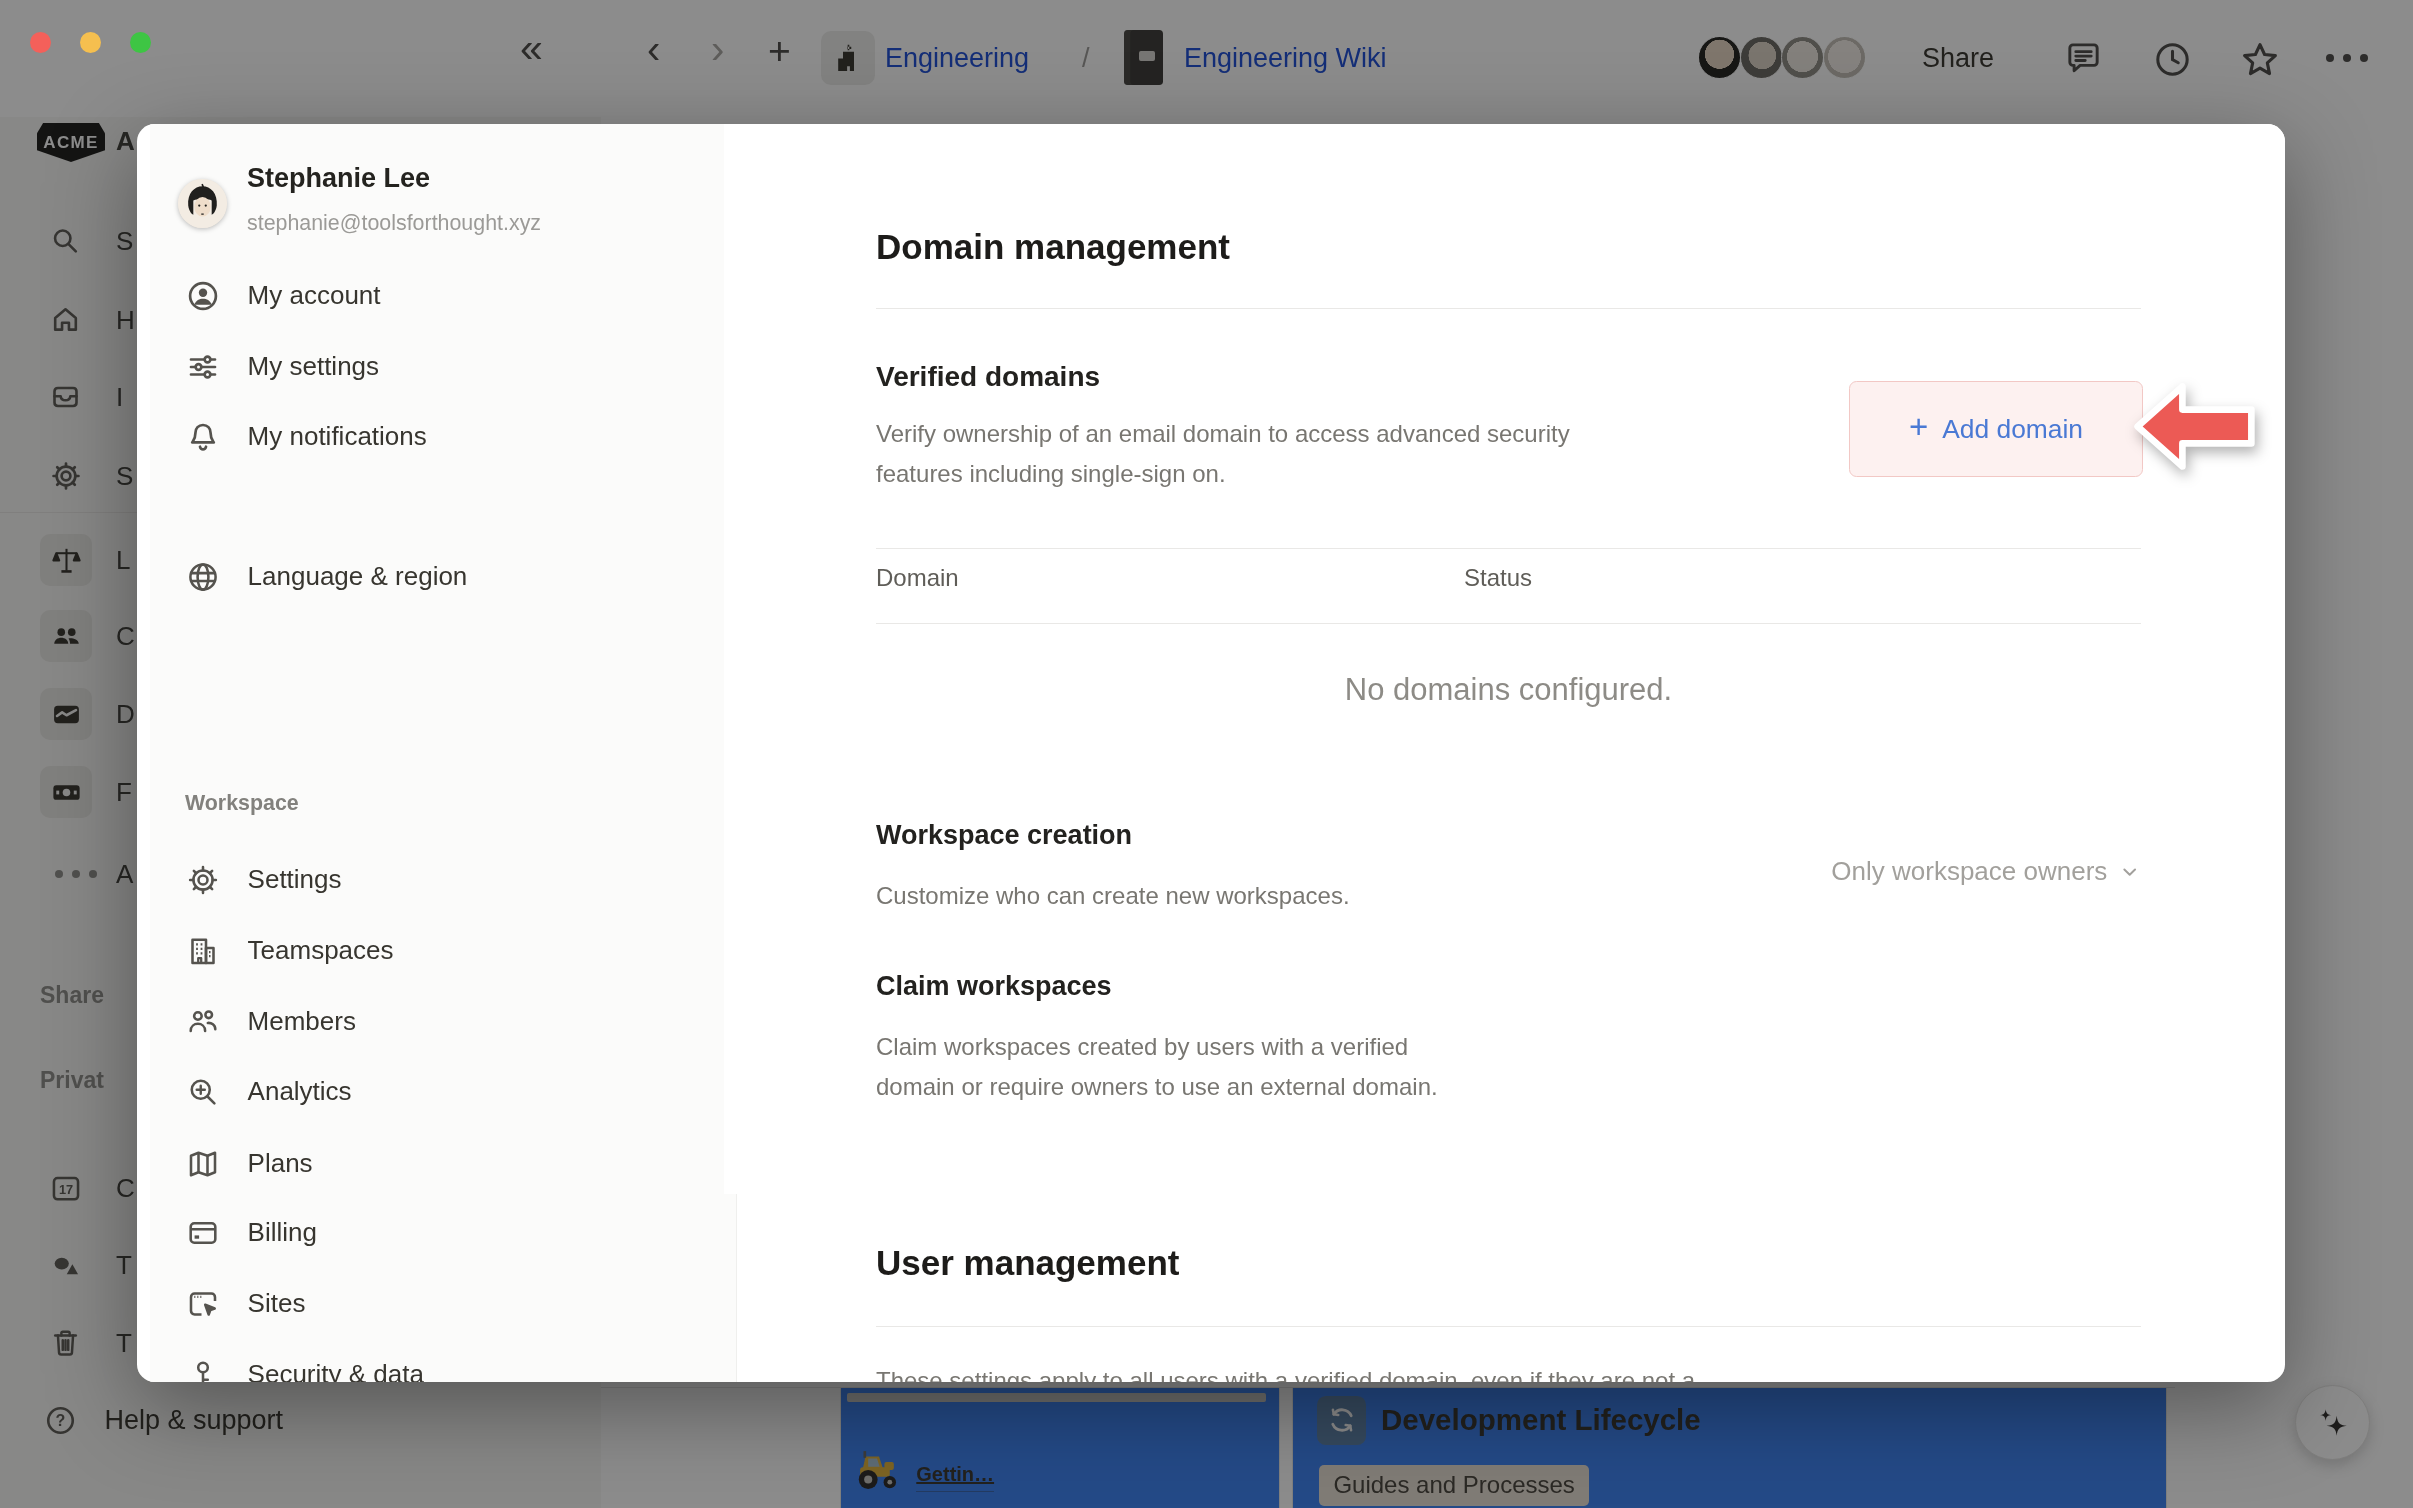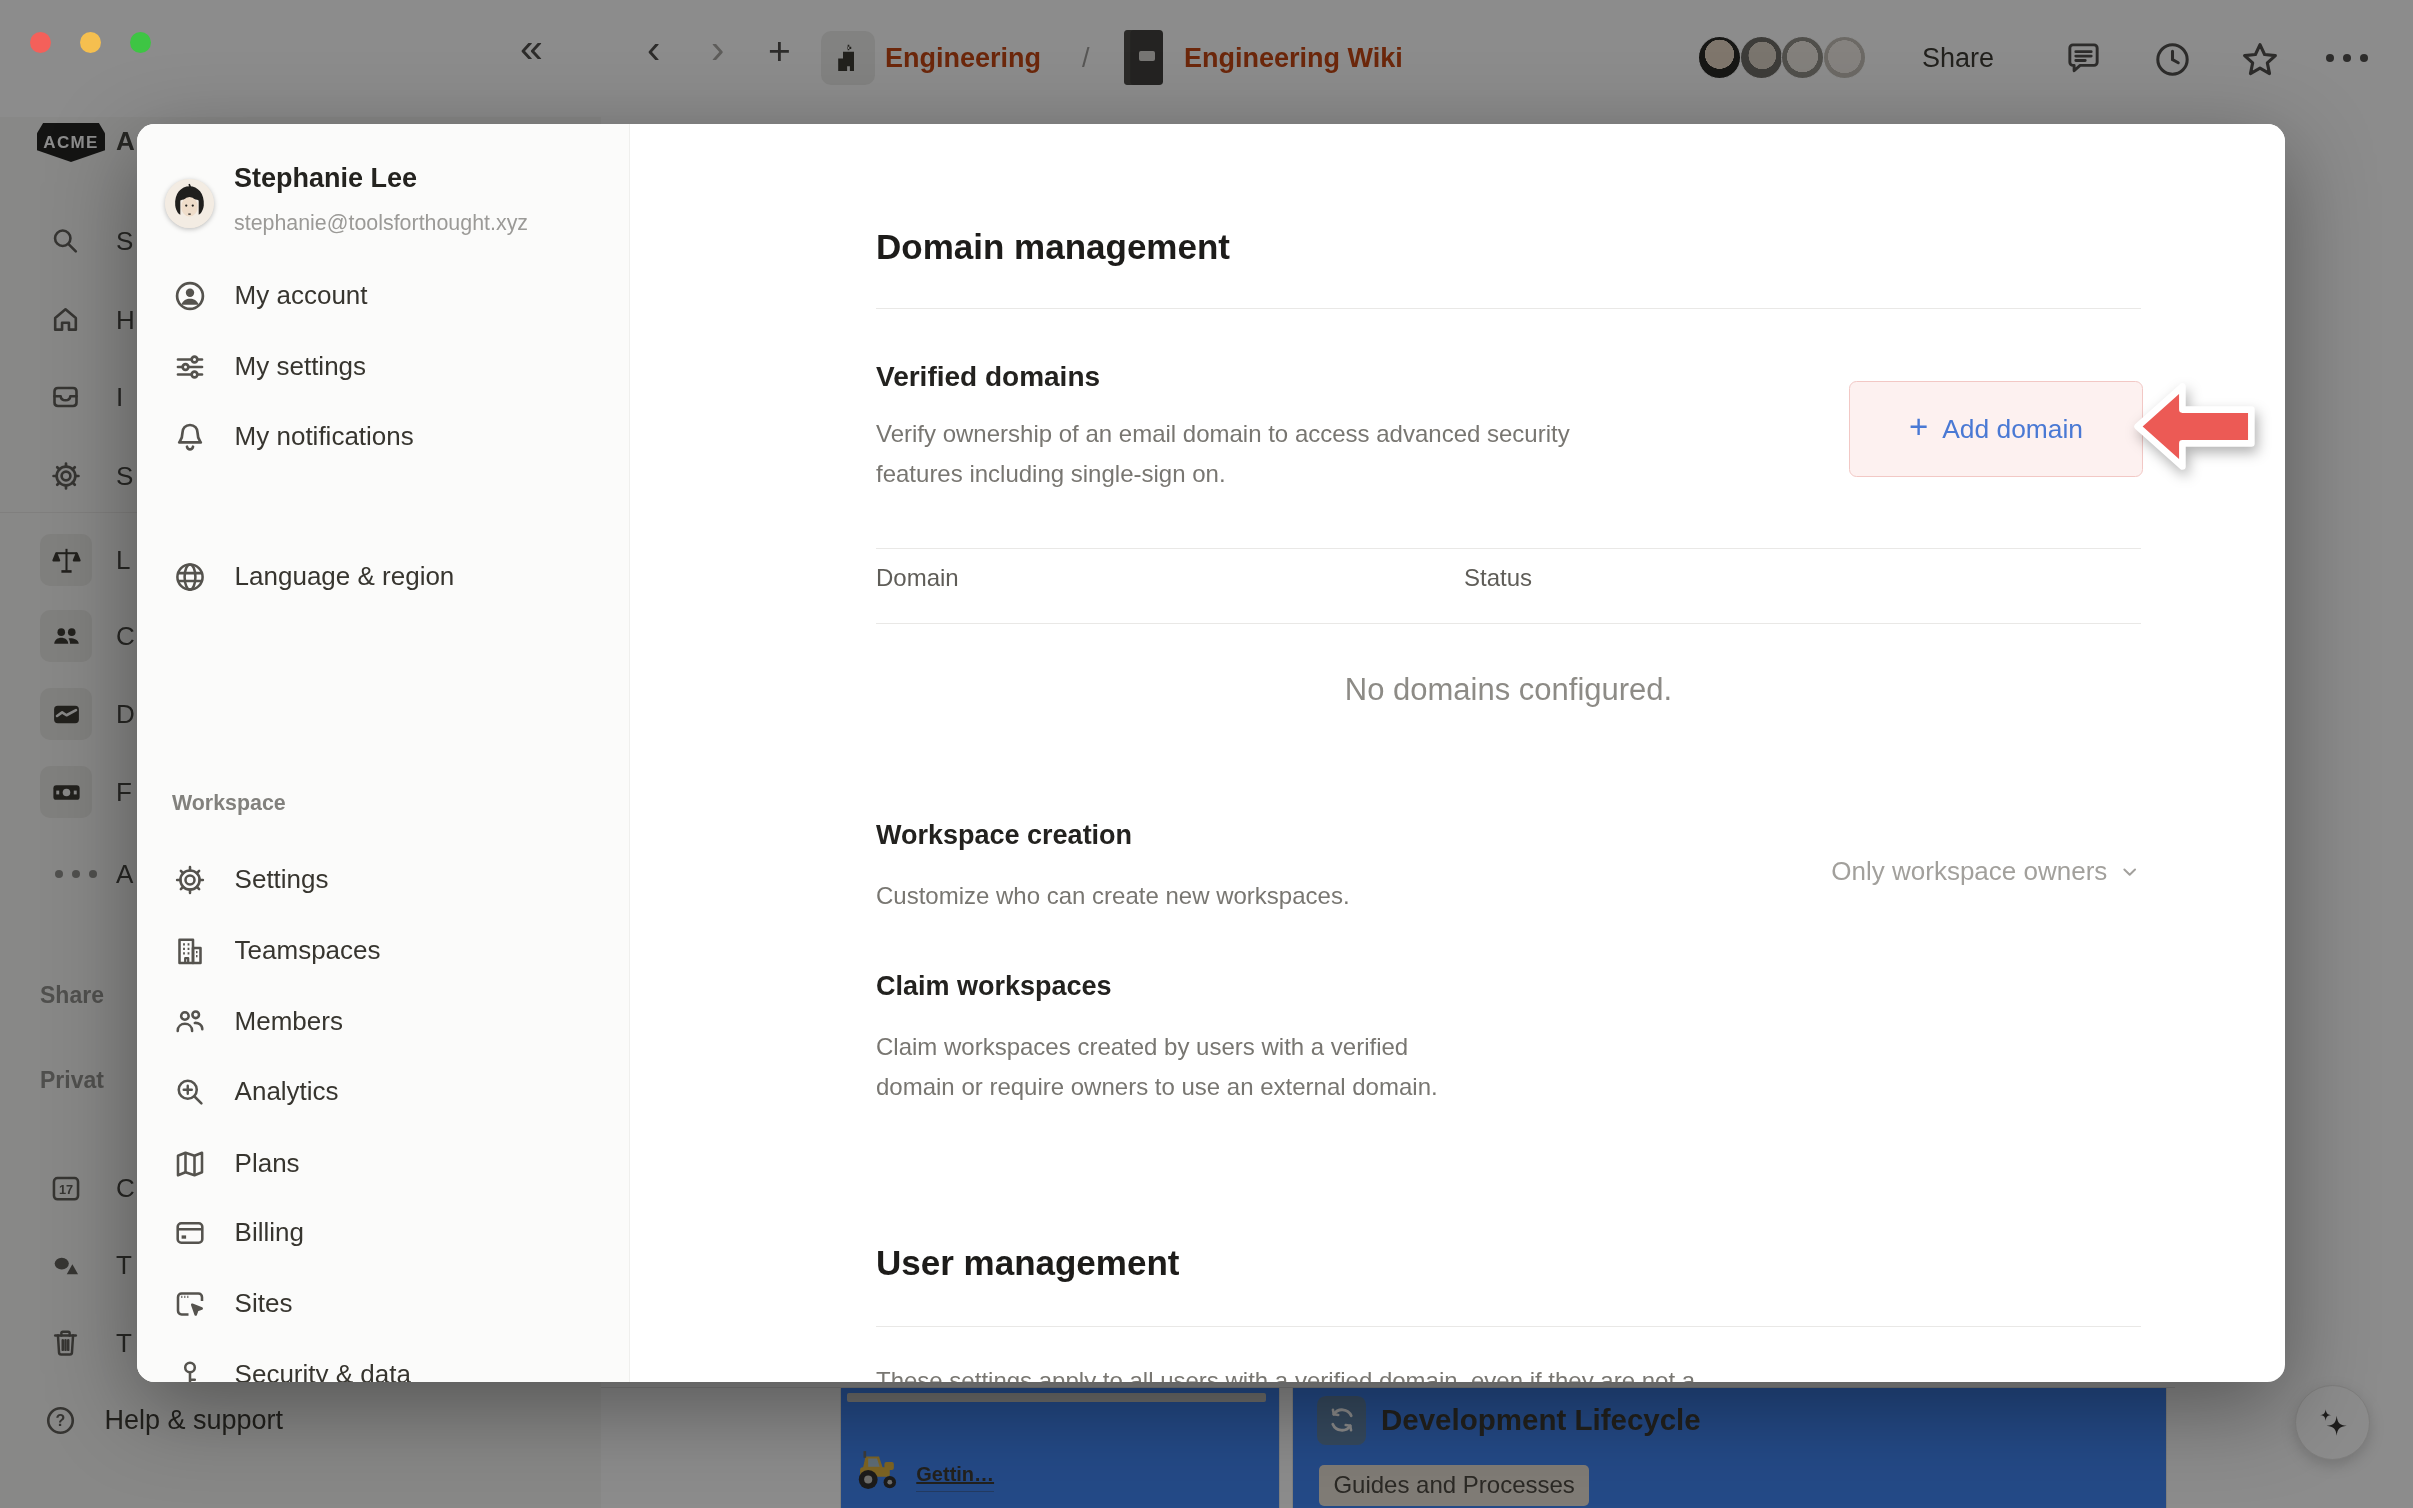--- a/index.html
+++ b/index.html
@@ -13,21 +13,21 @@
 
   
   .topbar{position:absolute;left:0;top:0;width:2413px;height:117px;background:#ffffff;}
   .app-sidebar{position:absolute;left:0;top:117px;width:601px;height:1392px;background:#f7f7f5;}
   .page-bg{position:absolute;left:601px;top:117px;width:1813px;height:1392px;background:#ffffff;}
   .sidebar-divider{position:absolute;left:0;top:512px;width:601px;height:1.3px;background:#e8e7e5;}
 
   .tl{position:absolute;width:21.4px;height:21.4px;border-radius:50%;}
   .nav-glyph{position:absolute;color:#4c4b48;font-size:36px;line-height:36px;font-weight:400;}
   .crumb-chip{position:absolute;left:821px;top:31px;width:54px;height:54px;border-radius:10px;background:#ececea;display:flex;align-items:center;justify-content:center;}
-  .crumb-text{position:absolute;top:43px;font-size:27px;font-weight:700;color:#c2410c;white-space:nowrap;}
+  .crumb-text{position:absolute;top:43px;font-size:27px;font-weight:400;color:#1d4ed8;white-space:nowrap;}
   .crumb-sep{color:#9b9a97;font-weight:400;}
   .book-icon{position:absolute;left:1124px;top:30px;width:39px;height:55px;border-radius:3.8px;background:#3b3a37;box-shadow:inset 6.3px 0 0 #57555177;}
   .book-icon::after{content:"";position:absolute;left:15px;top:21.4px;width:16.3px;height:10px;background:#d8d6d2;border-radius:1.9px;}
   .avatar{position:absolute;top:36px;width:43px;height:43px;border-radius:50%;border:1.9px solid #ffffff;}
   .share-label{position:absolute;left:1922px;top:43px;font-size:27px;font-weight:500;color:#37352f;}
   .tb-icon{position:absolute;top:38px;color:#4c4b48;}
   .dots3{display:flex;gap:8.8px;align-items:center;height:40px;}
   .dots3 i{width:8.2px;height:8.2px;border-radius:50%;background:#4c4b48;}
 
   
@@ -59,21 +59,21 @@
 
   
   .overlay{position:absolute;inset:0;background:rgba(10,10,10,0.47);}
 
   
   .traffic{z-index:30;}
 
   
   .modal{position:absolute;left:137px;top:124px;width:2148px;height:1258px;background:#ffffff;border-radius:17.6px;
     box-shadow:0 25px 88px rgba(0,0,0,.38);overflow:hidden;z-index:20;}
-  .modal-sidebar{position:absolute;left:0;top:0;width:493px;height:1258px;background:#fbfbfa;border-right:1.3px solid #efefed;}
+  .modal-sidebar{position:absolute;left:13px;top:0;width:587px;height:1258px;background:#fbfbfa;border-right:1.3px solid #efefed;}
   .m-avatar{position:absolute;left:28px;top:55px;width:49px;height:49px;border-radius:50%;background:#f1e9df;overflow:hidden;box-shadow:0 1.3px 5px rgba(0,0,0,.25);}
   .m-name{position:absolute;left:97px;top:39px;font-size:27px;font-weight:600;color:#24231f;white-space:nowrap;}
   .m-email{position:absolute;left:97px;top:87px;font-size:21.4px;color:#9b9a97;white-space:nowrap;}
   .m-row{position:absolute;left:12.6px;width:561px;height:63px;border-radius:7.5px;display:flex;align-items:center;gap:26.4px;padding-left:22.6px;color:#44423d;}
   .m-row .ico{width:36px;height:36px;flex:0 0 36px;color:#55534e;display:flex;align-items:center;justify-content:center;}
   .m-row .lbl{font-size:26px;font-weight:500;white-space:nowrap;color:#37352f;}
   .m-section{position:absolute;left:35px;font-size:21.4px;font-weight:600;color:#82817d;}
 
   .m-content{position:absolute;left:587px;top:0;width:1561px;height:1070px;background:#fff;}
   .mc{position:absolute;left:152px;} 

